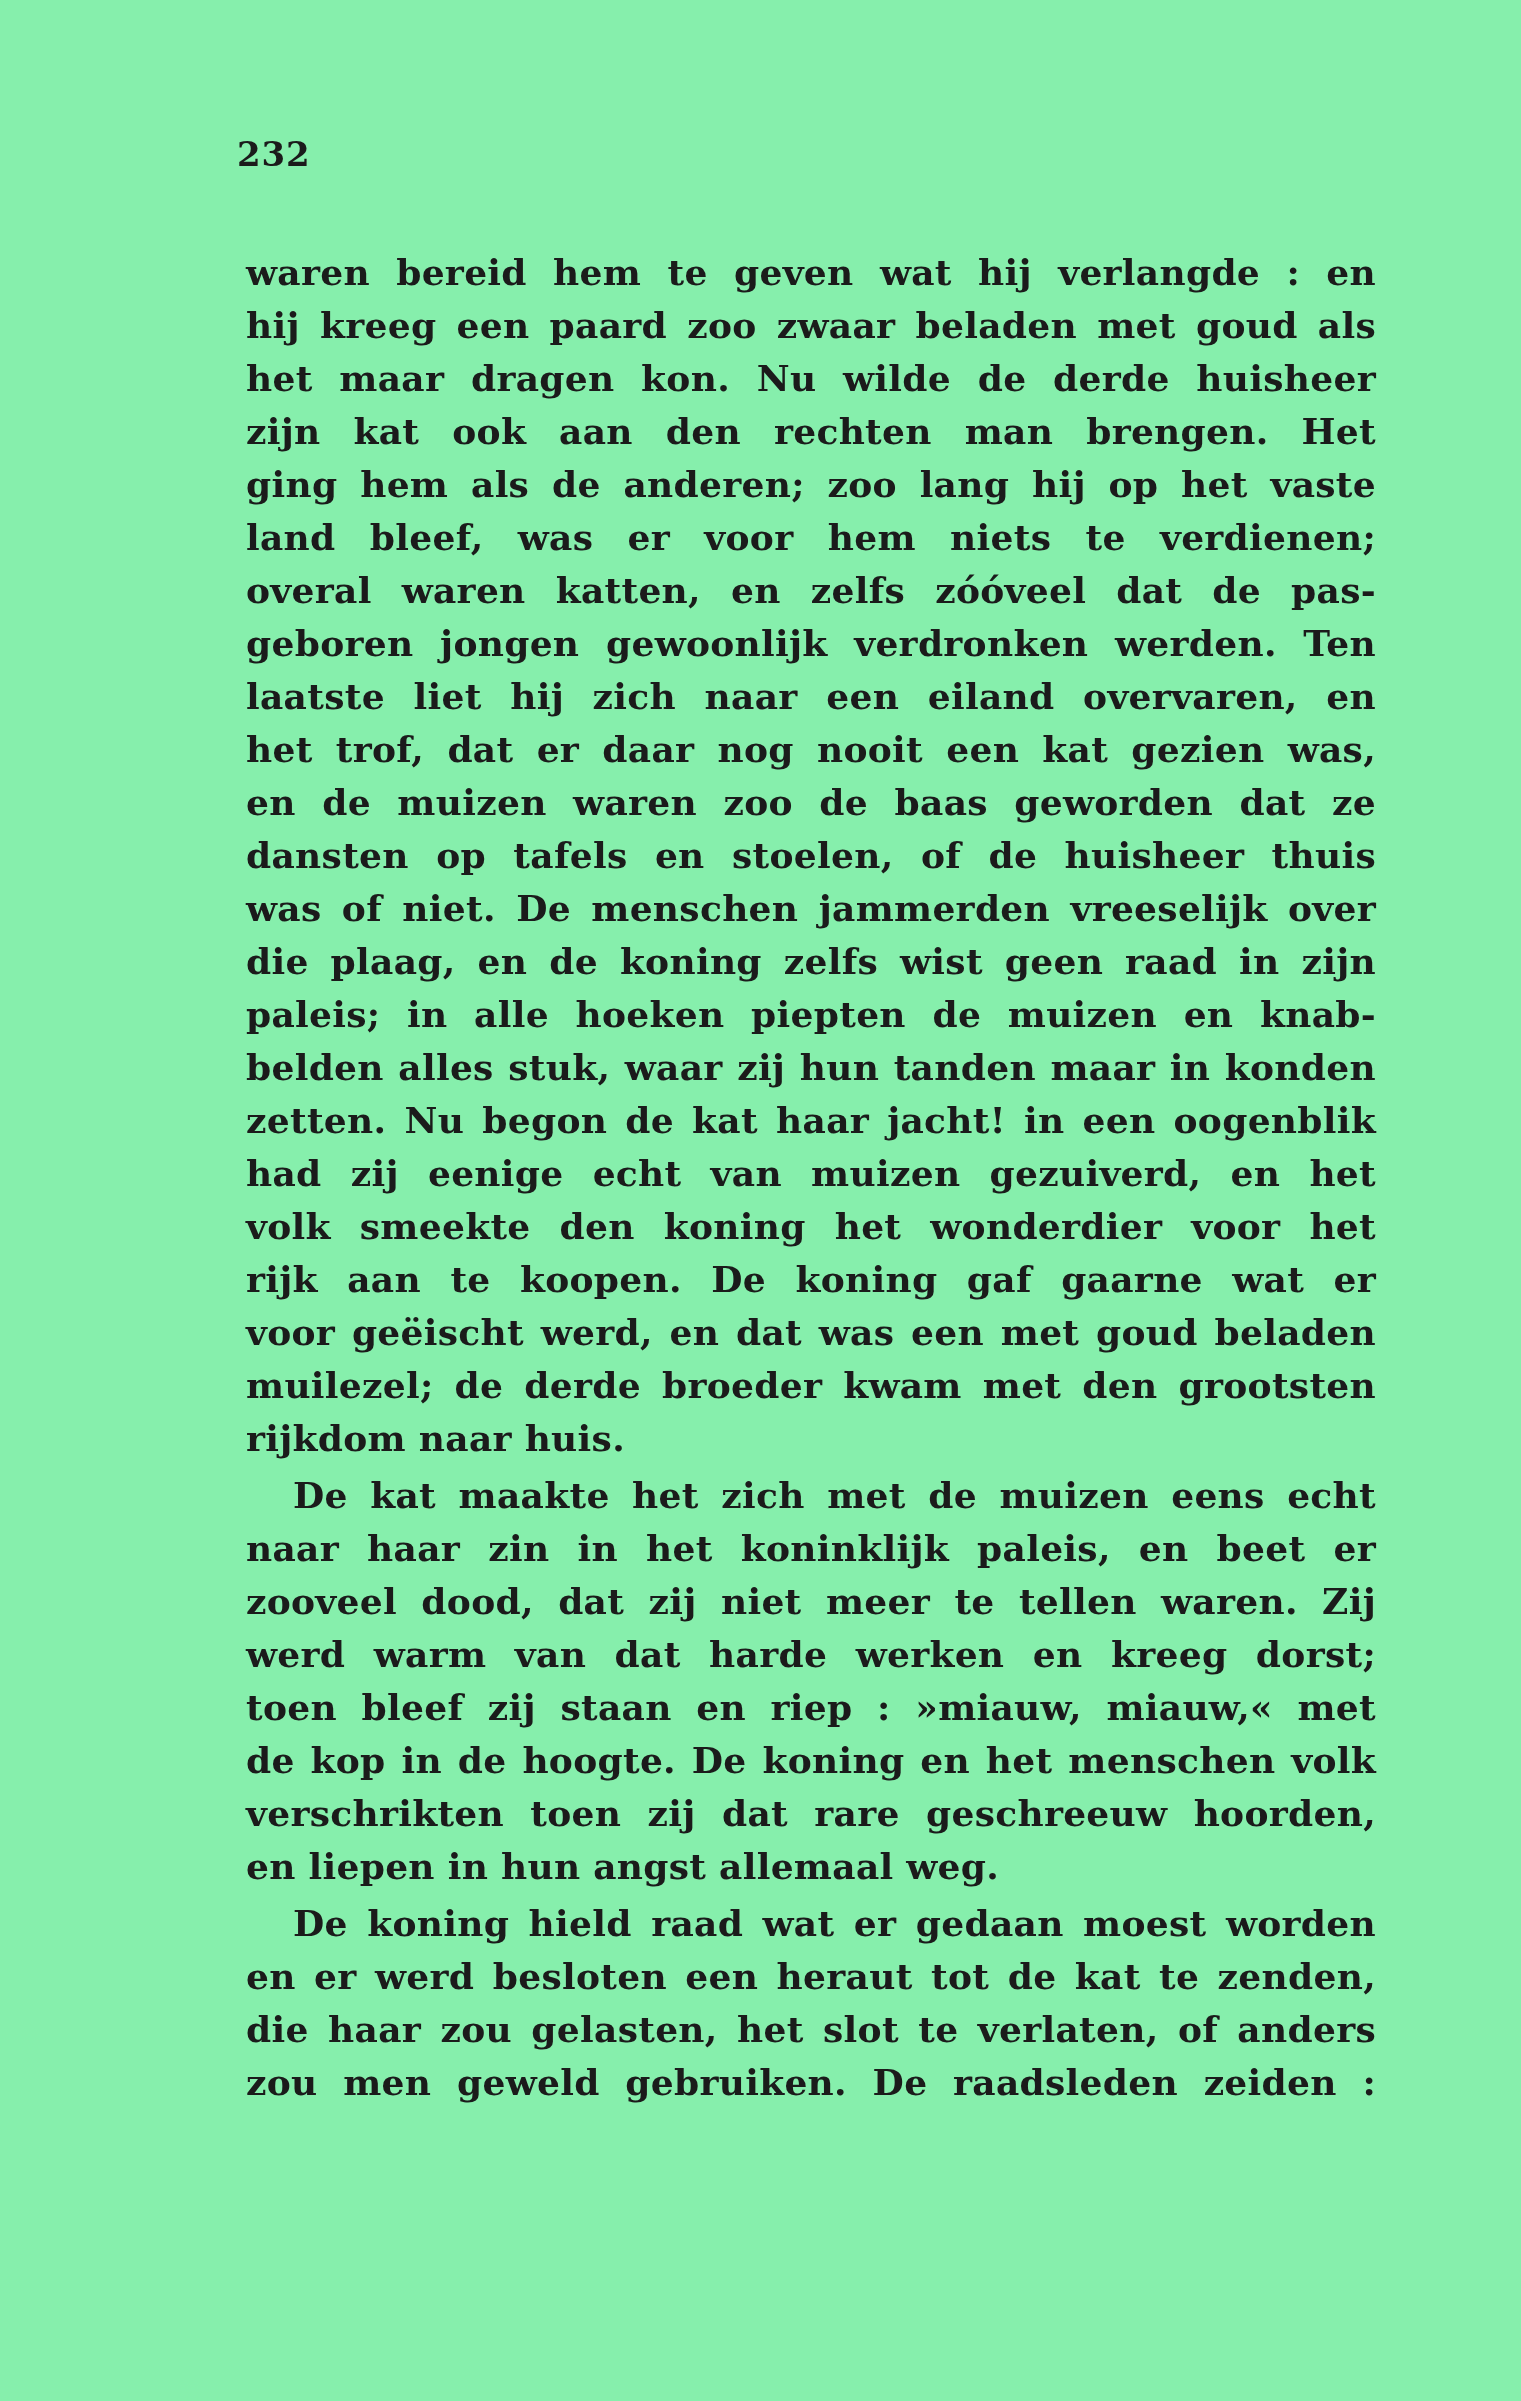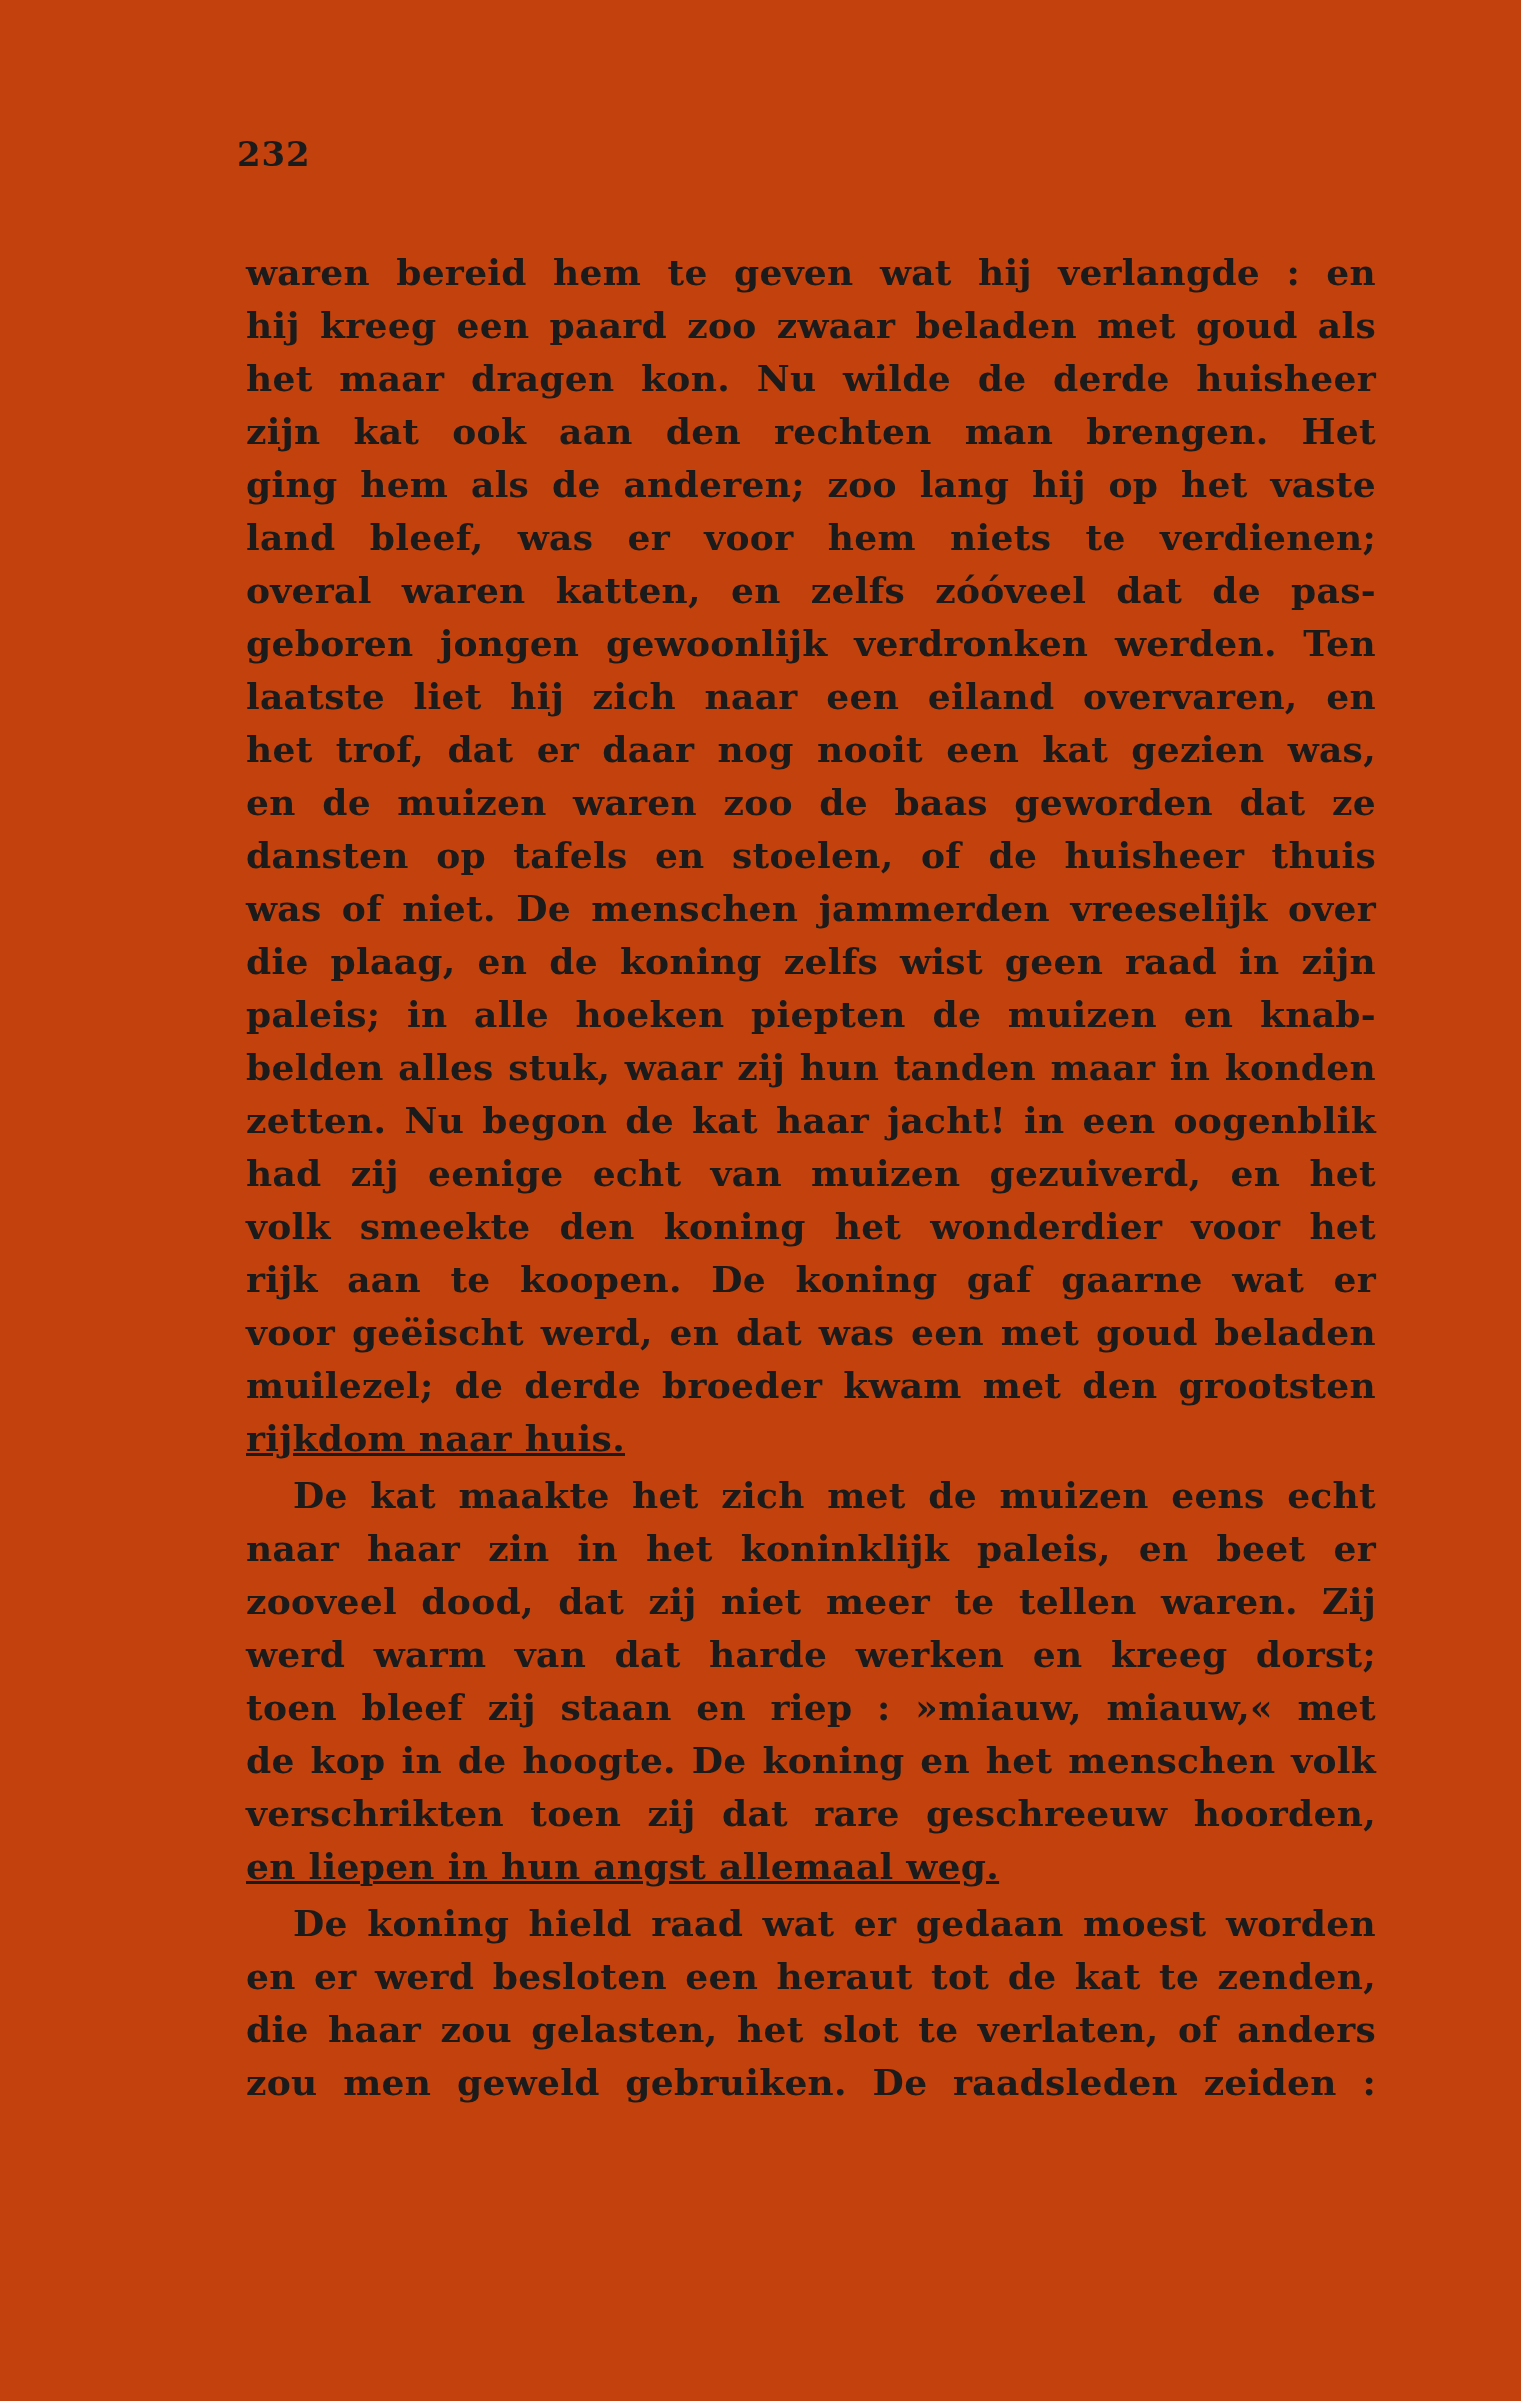--- a/index.html
+++ b/index.html
@@ -5,21 +5,21 @@
   html, body {
     margin: 0;
     padding: 0;
     background: #e8e8e6;
   }
   .scan-page {
     position: relative;
     width: 1522px;
     height: 2401px;
     margin: 0 auto;
-    background: #c2410c;
+    background: #86efac;
     color: #1b1b1b;
     font-family: "DejaVu Serif", "Liberation Serif", serif;
     overflow: hidden;
   }
   .page-number {
     position: absolute;
     left: 237px;
     top: 134px;
     font-size: 34px;
     font-weight: bold;
@@ -43,21 +43,20 @@
     height: 53px;
     letter-spacing: 0.3px;
     white-space: normal;
     text-align: justify;
     text-align-last: justify;
     color: #1b1b1b;
   }
   .line.unjustified {
     text-align: left;
     text-align-last: left;
-    text-decoration: underline;
   }
   .line.indented {
     padding-left: 47px;
   }
 </style>
 </head>
 <body>
 
 <div class="scan-page">
   <div class="page-number">232</div>

